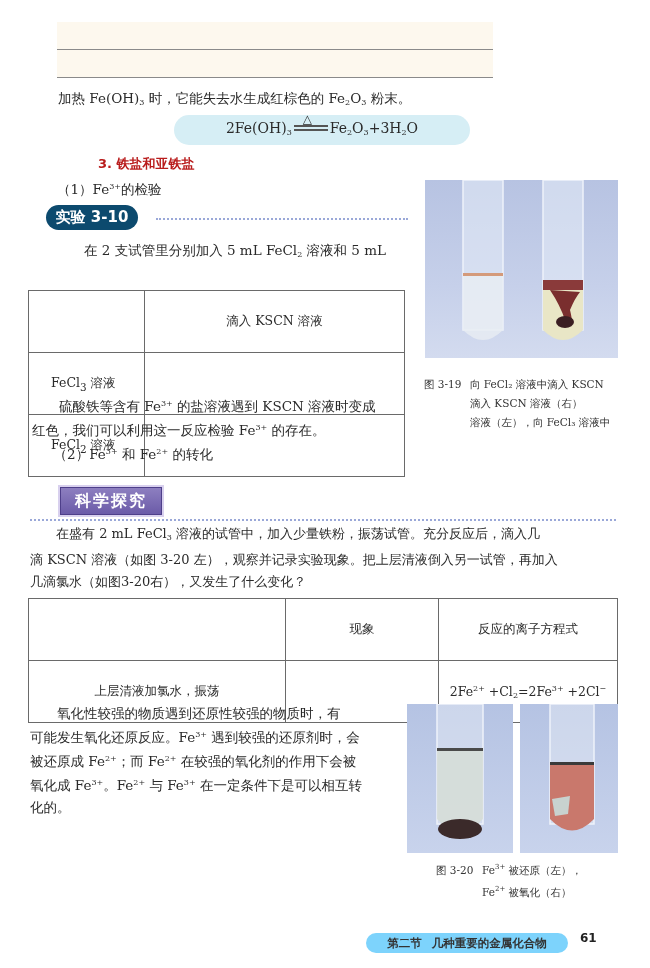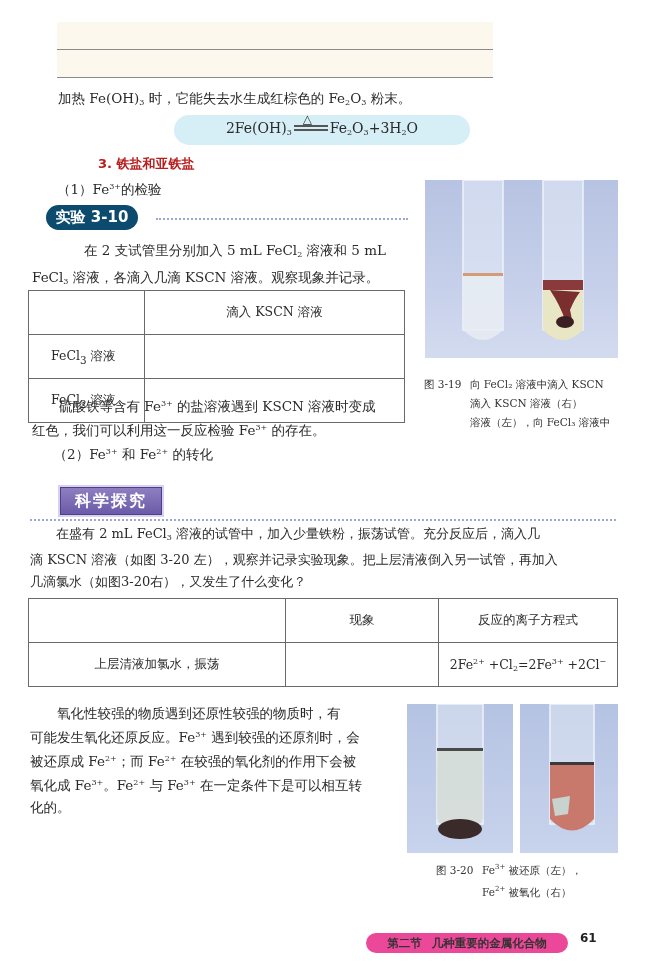--- a/index.html
+++ b/index.html
@@ -41,27 +41,27 @@
   .dots { height: 0; border-top: 2px dotted #9aa8d8; }
   .sci-badge {
     left: 60px; top: 487px; width: 100px; height: 26px;
     background: linear-gradient(#8d7fc0, #6b5ba8);
     border: 1px solid #4e3f8a;
     color: #fff; font-family: "DejaVu Sans", sans-serif; font-weight: bold; font-size: 16px;
     display: flex; align-items: center; justify-content: center; letter-spacing: 2px;
     box-shadow: 0 0 0 2px #d8d0ee;
   }
   table.t { border-collapse: collapse; position: absolute; font-size: 12.5px; }
-  table.t td { border: 1px solid #6a6a6a; height: 27px; padding: 8px 6px; white-space: nowrap; }
+  table.t td { border: 1px solid #6a6a6a; height: 27px; padding: 17px 6px; white-space: nowrap; }
   .tbl-outer { border: 1.5px solid #444 !important; }
   .photo { overflow: hidden; }
   .caption { font-size: 10.5px; line-height: 19px; color: #333; white-space: nowrap; }
   .footer-pill {
     left: 366px; top: 933px; width: 202px; height: 20px;
-    background: #ec4899; border-radius: 10px;
+    background: #7dd3fc; border-radius: 10px;
     font-family: "DejaVu Sans", sans-serif; font-size: 11.5px; font-weight: bold; color: #333;
     display: flex; align-items: center; justify-content: center; gap: 10px;
   }
   .page-num { left: 580px; top: 931px; font-family: "DejaVu Sans", sans-serif; font-weight: bold; font-size: 12px; color: #222; }
 </style>
 </head>
 <body>
 
 <div class="abs answer-band" style="top:22px;"></div>
 <div class="abs answer-line" style="top:49px;"></div>
@@ -81,21 +81,20 @@
 <div class="abs section-head" style="left:60px; top:155px;">3. 铁盐和亚铁盐</div>
 <div class="abs para" style="left:57px; top:176px;">
   <span>（1）Fe</span><sup>3+</sup><span>的检验</span>
 </div>
 
 <div class="abs exp-badge">实验 3-10</div>
 <div class="abs dots" style="left:156px; top:218px; width:252px;"></div>
 
 <div class="abs para" style="left:57px; top:239px;">
   <div style="padding-left:2em;"><span>在 2 支试管里分别加入 5 mL FeCl</span><sub>2</sub><span> 溶液和 5 mL</span></div>
-  <div style="margin-left:-25px;"><span>FeCl</span><sub>3</sub><span> 溶液，各滴入几滴 KSCN 溶液。观察现象并记录。</span></div>
 </div>
 
 <table class="t tbl-outer" style="left:28px; top:290px; width:377px;">
   <tbody>
       <tr>
     <td style="width:103px;"></td>
     <td style="text-align:center;">滴入 KSCN 溶液</td>
   </tr>
   <tr>
     <td style="padding-left:22px;"><span>FeCl</span><sub>3</sub><span> 溶液</span></td>

